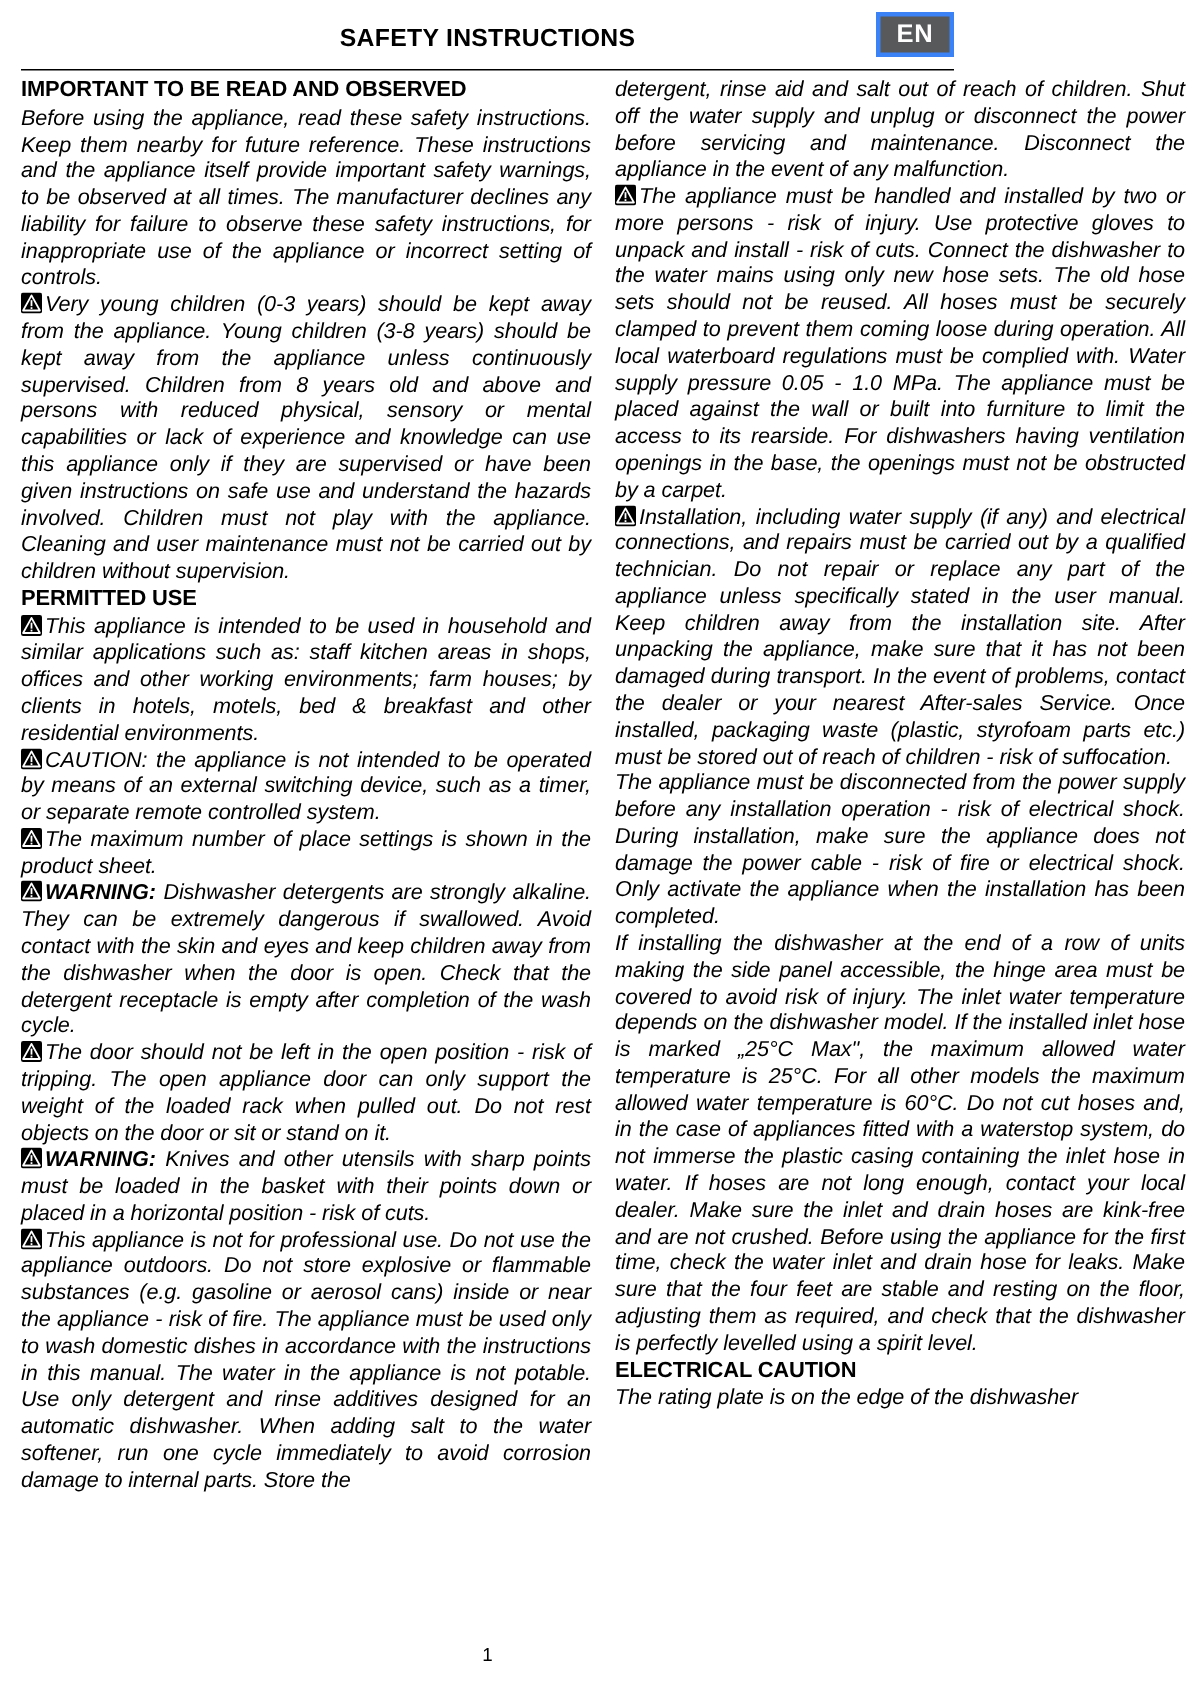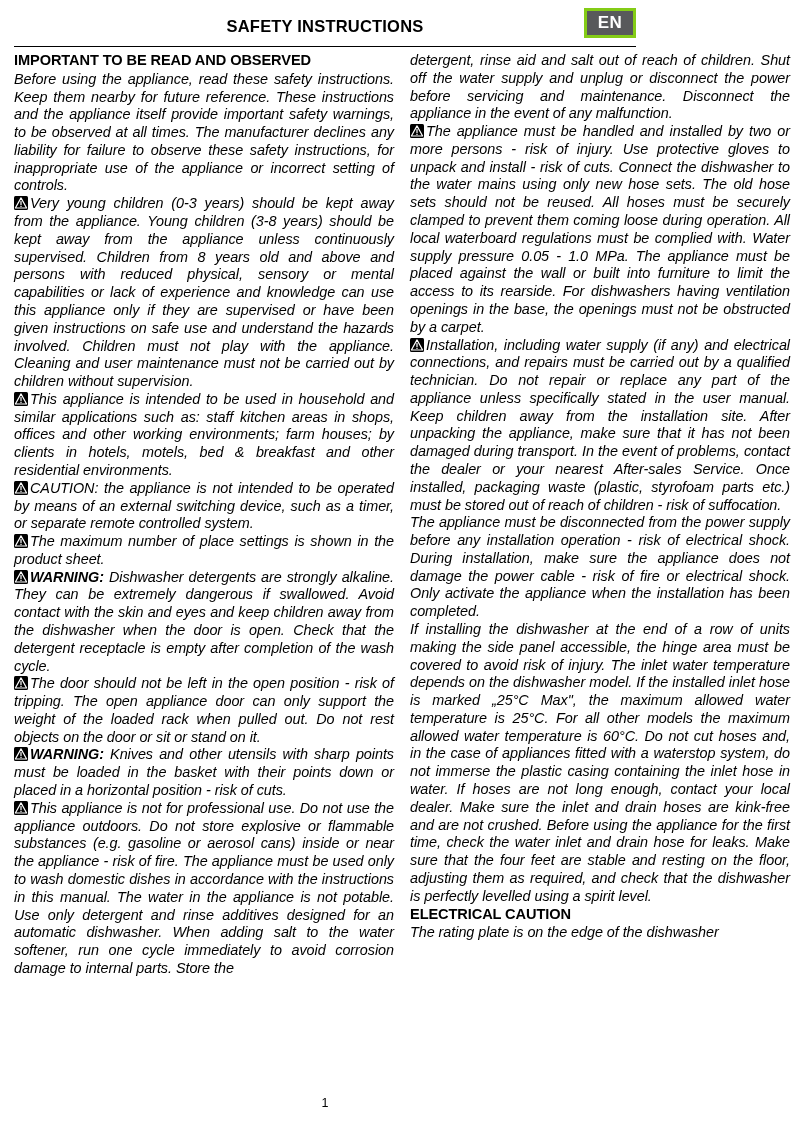--- a/index.html
+++ b/index.html
@@ -39,21 +39,21 @@
     font-weight: bold;
     letter-spacing: 0.2px;
   }
   .lang-badge {
     position: absolute;
     right: 0;
     top: 8px;
     width: 52px;
     height: 30px;
     background: #58595b;
-    border: 3px solid #84cc16;
+    border: 3px solid #3b82f6;
     box-sizing: border-box;
     color: #ffffff;
     font-size: 17px;
     font-weight: bold;
     display: flex;
     align-items: center;
     justify-content: center;
     letter-spacing: 0.5px;
   }
   .rule {
@@ -139,20 +139,21 @@
 
       <p class="para"><span>Before using the appliance, read these safety instructions. Keep them nearby for future reference. These instructions and the appliance itself provide important safety warnings, to be observed at all times. The manufacturer declines any liability for failure to observe these safety instructions, for inappropriate use of the appliance or incorrect setting of controls.</span></p>
 
       <p class="para"><span class="warn-icon"><svg width="14" height="14" viewBox="0 0 14 14">
               <rect x="0" y="0" width="14" height="14" rx="1.5" fill="#000"></rect>
               <path d="M7 1.9 L12.6 12 L1.4 12 Z" fill="none" stroke="#fff" stroke-width="1.2" stroke-linejoin="round"></path>
               <rect x="6.4" y="5.1" width="1.2" height="4" fill="#fff"></rect>
               <rect x="6.4" y="9.8" width="1.2" height="1.2" fill="#fff"></rect>
             </svg></span><span>Very young children (0-3 years) should be kept away from the appliance. Young children (3-8 years) should be kept away from the appliance unless continuously supervised. Children from 8 years old and above and persons with reduced physical, sensory or mental capabilities or lack of experience and knowledge can use this appliance only if they are supervised or have been given instructions on safe use and understand the hazards involved. Children must not play with the appliance. Cleaning and user maintenance must not be carried out by children without supervision.</span></p>
 
+      <h2 class="section spacer-before">PERMITTED USE</h2>
 
       <p class="para"><span class="warn-icon"><svg width="14" height="14" viewBox="0 0 14 14">
               <rect x="0" y="0" width="14" height="14" rx="1.5" fill="#000"></rect>
               <path d="M7 1.9 L12.6 12 L1.4 12 Z" fill="none" stroke="#fff" stroke-width="1.2" stroke-linejoin="round"></path>
               <rect x="6.4" y="5.1" width="1.2" height="4" fill="#fff"></rect>
               <rect x="6.4" y="9.8" width="1.2" height="1.2" fill="#fff"></rect>
             </svg></span><span>This appliance is intended to be used in household and similar applications such as: staff kitchen areas in shops, offices and other working environments; farm houses; by clients in hotels, motels, bed &amp; breakfast and other residential environments.</span></p>
 
       <p class="para"><span class="warn-icon"><svg width="14" height="14" viewBox="0 0 14 14">
               <rect x="0" y="0" width="14" height="14" rx="1.5" fill="#000"></rect>

